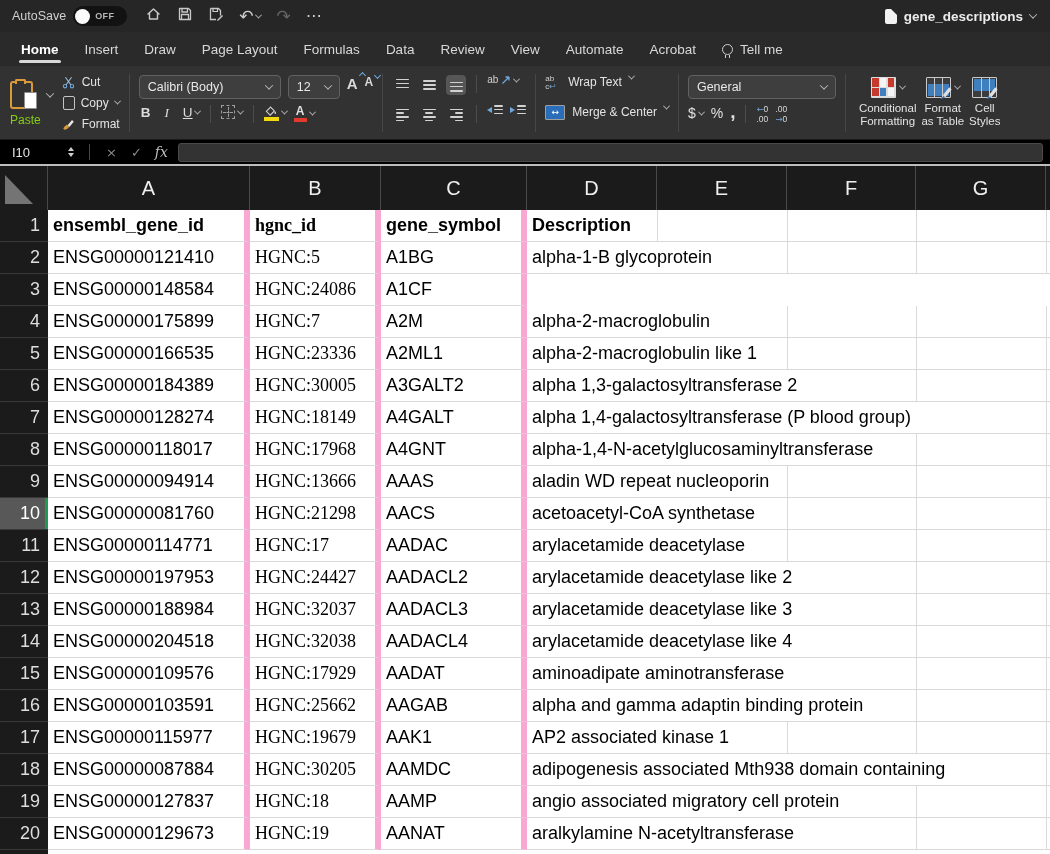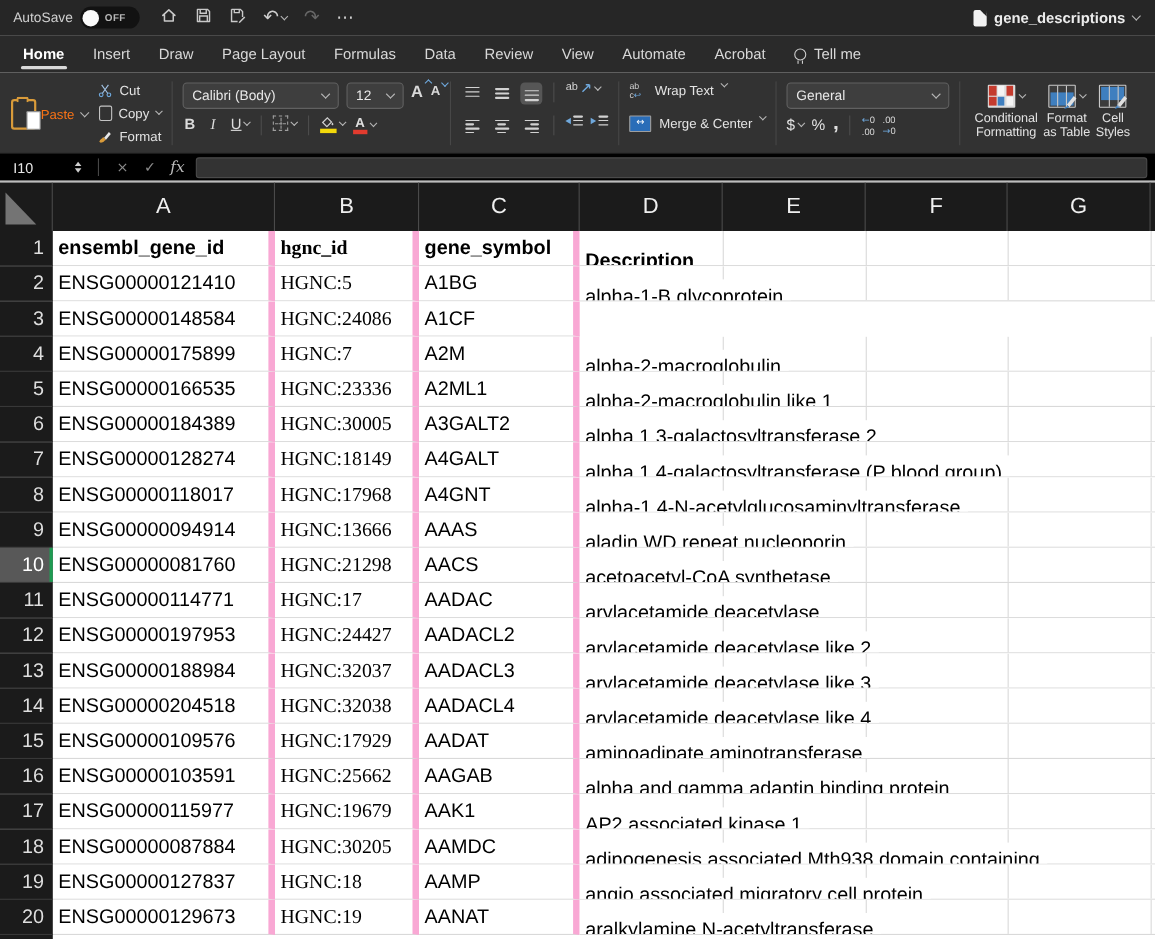--- a/index.html
+++ b/index.html
@@ -34,21 +34,21 @@
 
   
   .ribbon{height:73px;background:#323232;border-bottom:1px solid #1a1a1a;display:flex;align-items:center;padding:0 4px;overflow:hidden;}
   .vsep{width:1px;height:58px;background:#474747;margin:0 5px;flex:0 0 auto;}
   .grp{display:flex;flex-direction:column;justify-content:center;gap:5px;height:100%;padding:0 4px;flex:0 0 auto;}
   .rrow{display:flex;align-items:flex-start;gap:7px;height:25px;}
   .rlabel{font-size:12px;color:#e4e4e4;white-space:nowrap;}
 
   
   .grp-clip{flex-direction:row;align-items:center;gap:10px;}
-  .paste-btn{display:flex;align-items:center;gap:4px;color:#f97316;font-size:12px;position:relative;padding:2px 10px 0 2px;}
+  .paste-btn{display:flex;flex-direction:column;gap:4px;color:#84cc16;font-size:12px;position:relative;padding:2px 10px 0 2px;}
   .clip{width:19px;height:24px;border:2px solid #d99b3a;border-radius:3px;position:relative;}
   .clip::before{content:"";position:absolute;top:-4px;left:3px;width:7px;height:3px;border:2px solid #d99b3a;border-bottom:none;border-radius:2px 2px 0 0;background:#323232;}
   .clip .page{position:absolute;right:-6px;bottom:-2px;width:11px;height:15px;background:#fff;border:1px solid #8f8f8f;border-radius:1px;}
   .paste-chev{position:absolute;right:-2px;top:13px;}
   .mini-col{display:flex;flex-direction:column;gap:4px;}
   .mini-btn{display:flex;align-items:center;gap:6px;font-size:12px;color:#e3e3e3;height:17px;}
   .copyic{width:10px;height:12px;border:1.3px solid #c4c4c4;border-radius:2px;background:#323232;position:relative;margin-left:2px;}
   .copyic::before{content:"";position:absolute;left:2.5px;top:-4.5px;width:10px;height:12px;border:1.3px solid #c4c4c4;border-radius:2px;z-index:-1;}
 
   
@@ -127,21 +127,21 @@
   .grid-row{display:flex;height:32px;background:#fff;}
   .rowhdr{width:48px;flex:0 0 auto;box-sizing:border-box;background:#1b1b1b;color:#dedede;font-size:18px;display:flex;align-items:center;justify-content:flex-end;padding-right:8px;position:relative;border-bottom:1px solid #383838;}
   .grid-row.selected .rowhdr{background:#585858;color:#fff;}
   .green-strip{display:none;position:absolute;right:0;top:0;bottom:0;width:3px;background:#1e9b52;}
   .selected .green-strip{display:block;}
   .cell{flex:0 0 auto;box-sizing:border-box;padding-left:5px;font-size:18px;color:#000;display:flex;align-items:center;white-space:nowrap;border-right:6px solid #f9a8d4;border-bottom:1px solid #d9d9d9;background:#fff;}
   .cA{width:202px;} .cB{width:131px;font-family:Liberation Serif, serif;} .cC{width:146px;}
   .desc-wrap{position:relative;flex:1;box-sizing:border-box;border-bottom:1px solid #d9d9d9;background:#fff;overflow:hidden;}
   .gl{position:absolute;top:0;bottom:0;width:1px;background:#d9d9d9;}
   .g1{left:130px;} .g2{left:260px;} .g3{left:389px;} .g4{left:519px;}
-  .desc-text{position:absolute;left:0;top:0;height:31px;display:flex;align-items:center;background:#fff;padding:0 7px 0 5px;white-space:nowrap;z-index:1;font-size:18px;color:#000;margin-top:12px;}
+  .desc-text{position:absolute;left:0;top:0;height:31px;display:flex;align-items:center;background:#fff;padding:0 7px 0 5px;white-space:nowrap;z-index:1;font-size:18px;color:#000;}
   .grid-row.bold .cell,.grid-row.bold .desc-text{font-weight:700;}
   .grid-row.filler{height:8px;}
   .fillwhite{flex:1;background:#fff;}
 </style>
 </head>
 <body>
 
 <div id="app">
 
   <div class="titlebar">

